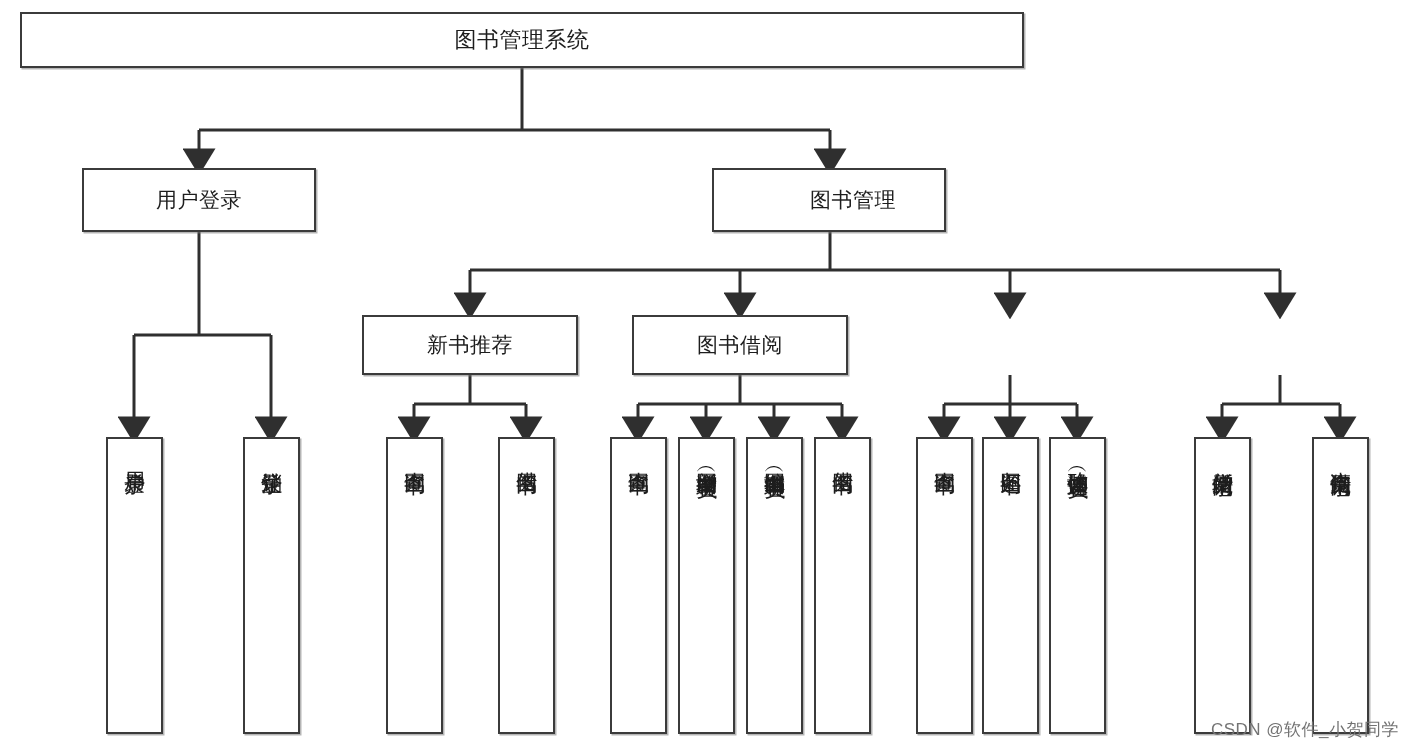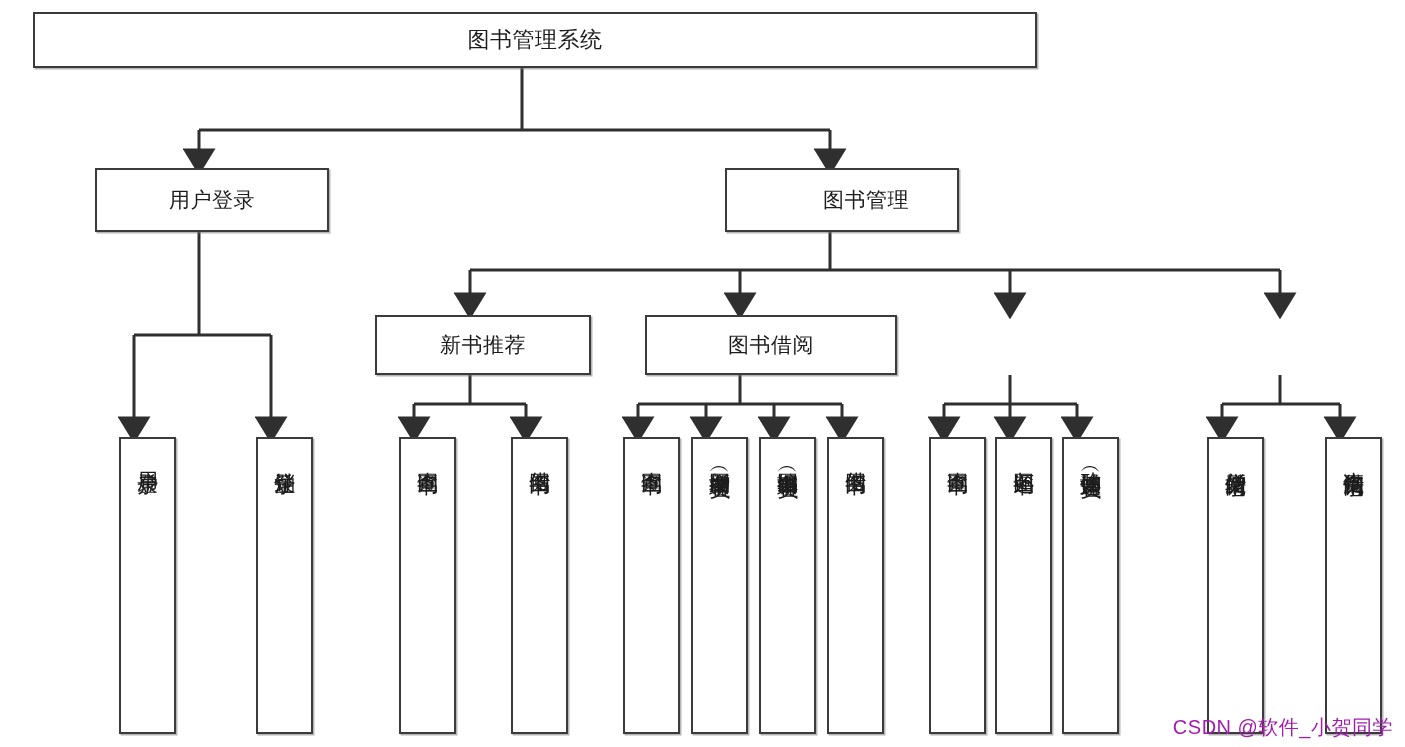--- a/index.html
+++ b/index.html
@@ -29,21 +29,20 @@
   .node {
     position: absolute;
     box-sizing: border-box;
     background: #ffffff;
     border: 2px solid #3b3b3b;
     box-shadow: 1.5px 1.5px 0 0 rgba(120,120,120,0.55);
     display: flex;
     align-items: center;
     justify-content: center;
     text-align: left;
-    margin-left: 13px;
   }
   .node-label {
     font-size: 21px;
     line-height: 1.15;
     color: #1d1d1d;
     letter-spacing: 0.5px;
     white-space: nowrap;
   }
   .node.root .node-label { font-size: 22px; }
   .node.leaf {
@@ -54,24 +53,24 @@
     writing-mode: vertical-rl;
     text-orientation: upright;
     font-size: 21px;
     line-height: 1.16;
     letter-spacing: 1px;
     white-space: normal;
     max-height: 272px;
   }
   .watermark {
     position: absolute;
-    right: 12px;
+    right: 6px;
     bottom: 6px;
-    font-size: 20px;
-    color: #a21caf;
+    font-size: 17px;
+    color: #737373;
     letter-spacing: 0.5px;
     user-select: none;
     white-space: nowrap;
   }
 </style>
 </head>
 <body>
 
 <div id="diagram-root">
 
@@ -137,21 +136,21 @@
   <div class="node" style="left:82px; top:168px; width:234px; height:64px;">
     <span class="node-label">用户登录</span>
   </div>
   <div class="node" style="left:712px; top:168px; width:234px; height:64px;padding-left:48px;">
     <span class="node-label">图书管理</span>
   </div>
 
   <div class="node" style="left:362px; top:315px; width:216px; height:60px;">
     <span class="node-label">新书推荐</span>
   </div>
-  <div class="node" style="left:632px; top:315px; width:252px; height:60px;">
+  <div class="node" style="left:632px; top:315px; width:216px; height:60px;">
     <span class="node-label">图书借阅</span>
   </div>
 
   <div class="node leaf" style="left:106px; top:437px; width:57px; height:297px;">
     <span class="node-label">用户登录</span>
   </div>
   <div class="node leaf" style="left:243px; top:437px; width:57px; height:297px;">
     <span class="node-label">注销登录</span>
   </div>
 

